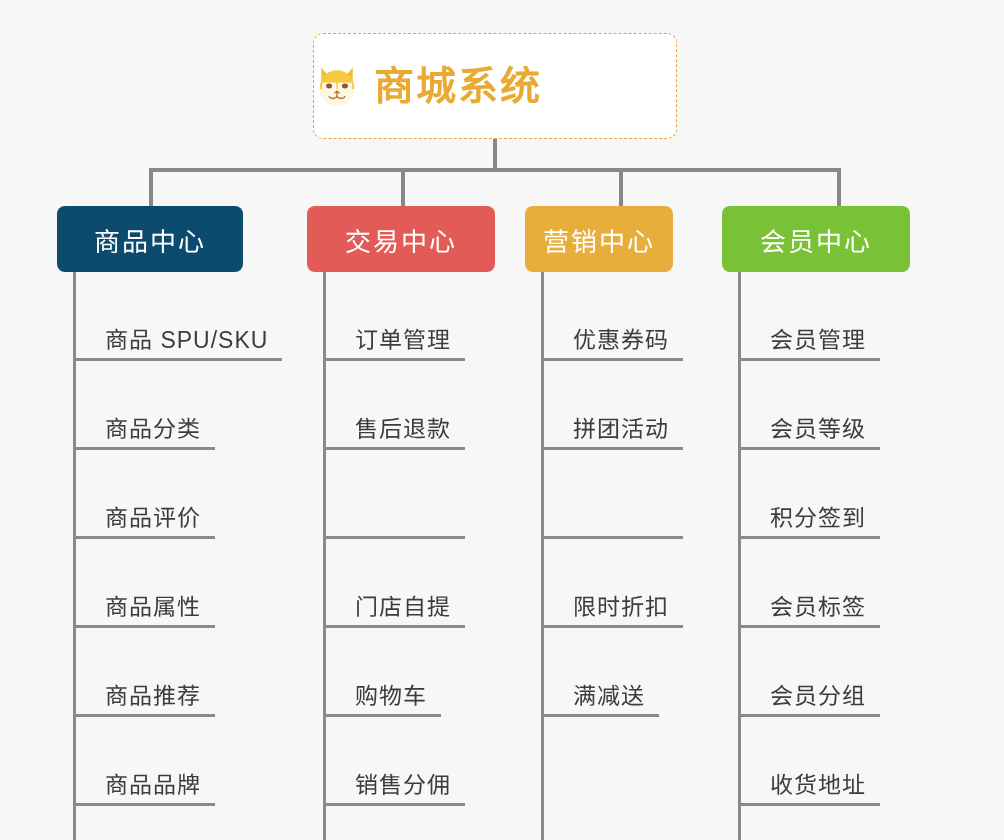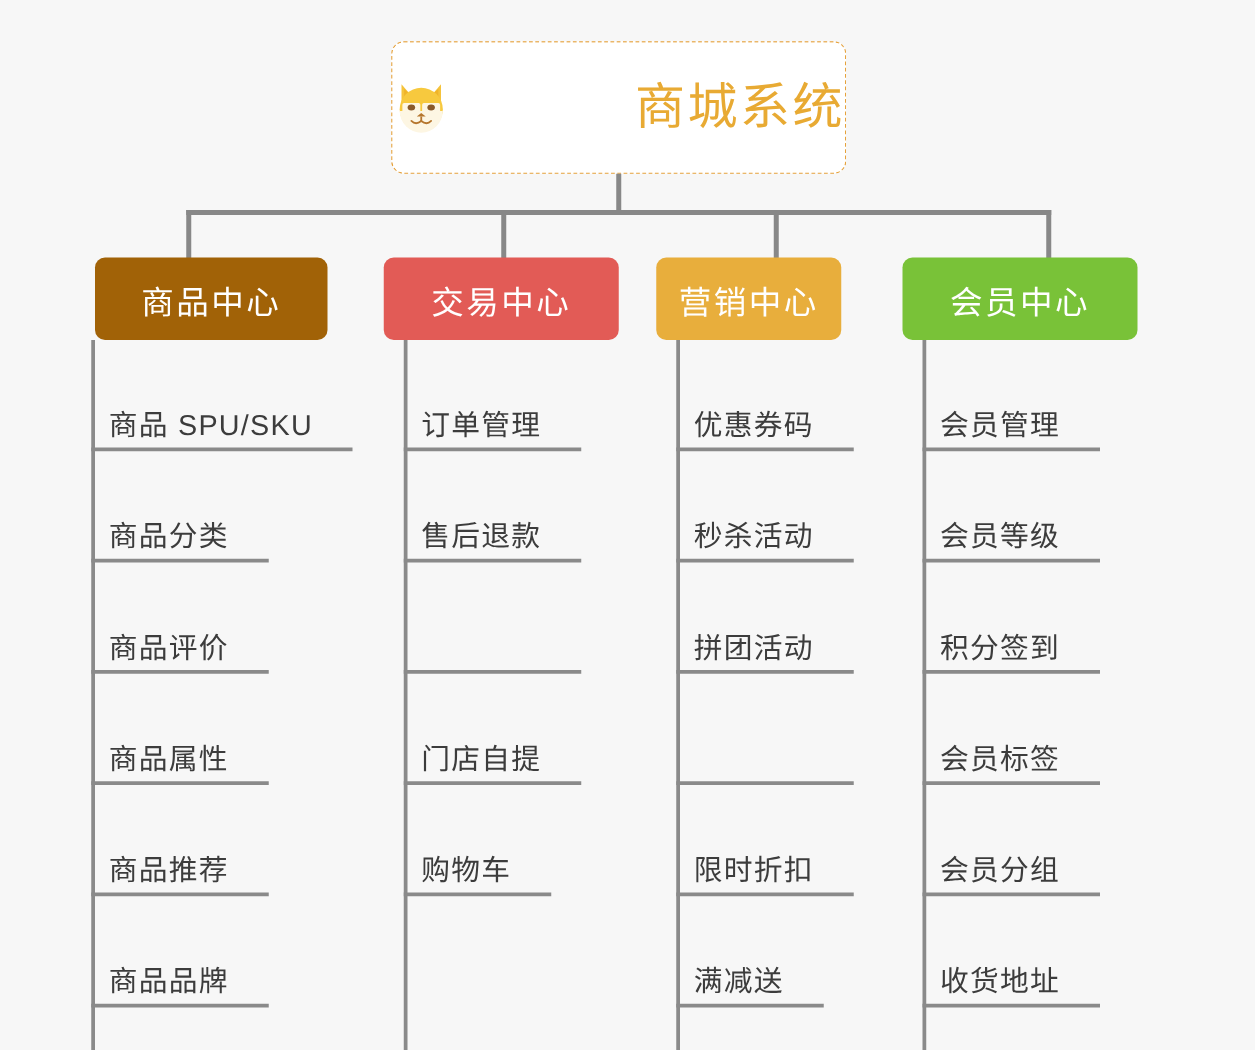--- a/index.html
+++ b/index.html
@@ -28,22 +28,23 @@
     left: 313px;
     top: 33px;
     width: 364px;
     height: 106px;
     background: #ffffff;
     border: 1px dashed #e6a23c;
     border-radius: 10px;
     box-sizing: border-box;
     display: flex;
     align-items: center;
-    justify-content: space-between;
+    justify-content: flex-start;
     gap: 14px;
+    font-weight: bold;
   }
   .root-title {
     font-size: 40px;
     color: #e8aa33;
     letter-spacing: 2px;
     line-height: 1;
     white-space: nowrap;
   }
   .dog-icon {
     width: 46px;
@@ -120,20 +121,21 @@
     position: absolute;
     left: 16px;
     top: 66px;
   }
   .leaf {
     height: 89px;
     position: relative;
     display: flex;
     align-items: flex-end;
     box-sizing: border-box;
+    padding-left: 18px;
     padding-bottom: 5px;
   }
   .leaf-label {
     font-size: 23px;
     color: #3c3c3c;
     white-space: nowrap;
     line-height: 1.1;
     padding: 0 14px 3px 14px;
     letter-spacing: 1px;
   }
@@ -171,21 +173,21 @@
   </div>
 
   <div class="line stem-v"></div>
   <div class="line bus-h"></div>
   <div class="line drop d0"></div>
   <div class="line drop d1"></div>
   <div class="line drop d2"></div>
   <div class="line drop d3"></div>
 
   <div class="branch b0">
-    <div class="branch-header" style="background: #a16207; margin-left: 19px;">商品中心</div>
+    <div class="branch-header" style="background: #0c4a6e;">商品中心</div>
     <div class="trunk"></div>
     <div class="leaves">
       <div class="leaf">
         <span class="leaf-label">商品 SPU/SKU</span>
         <span class="leaf-underline" style="width: 209px;"></span>
       </div>
       <div class="leaf">
         <span class="leaf-label">商品分类</span>
         <span class="leaf-underline" style="width: 142px;"></span>
       </div>
@@ -224,36 +226,36 @@
         <span class="leaf-underline" style="width: 142px;"></span>
       </div>
       <div class="leaf">
         <span class="leaf-label">门店自提</span>
         <span class="leaf-underline" style="width: 142px;"></span>
       </div>
       <div class="leaf">
         <span class="leaf-label">购物车</span>
         <span class="leaf-underline" style="width: 118px;"></span>
       </div>
+      <div class="leaf">
+        <span class="leaf-label">销售分佣</span>
+        <span class="leaf-underline" style="width: 142px;"></span>
+      </div>
     </div>
   </div>
 
   <div class="branch b2">
     <div class="branch-header" style="background: rgb(232, 174, 60);">营销中心</div>
     <div class="trunk"></div>
     <div class="leaves">
       <div class="leaf">
         <span class="leaf-label">优惠券码</span>
         <span class="leaf-underline" style="width: 142px;"></span>
       </div>
       <div class="leaf">
-        <span class="leaf-label">秒杀活动</span>
-        <span class="leaf-underline" style="width: 142px;"></span>
-      </div>
-      <div class="leaf">
         <span class="leaf-label">拼团活动</span>
         <span class="leaf-underline" style="width: 142px;"></span>
       </div>
       <div class="leaf">
         <span class="leaf-underline" style="width: 142px;"></span>
       </div>
       <div class="leaf">
         <span class="leaf-label">限时折扣</span>
         <span class="leaf-underline" style="width: 142px;"></span>
       </div>

